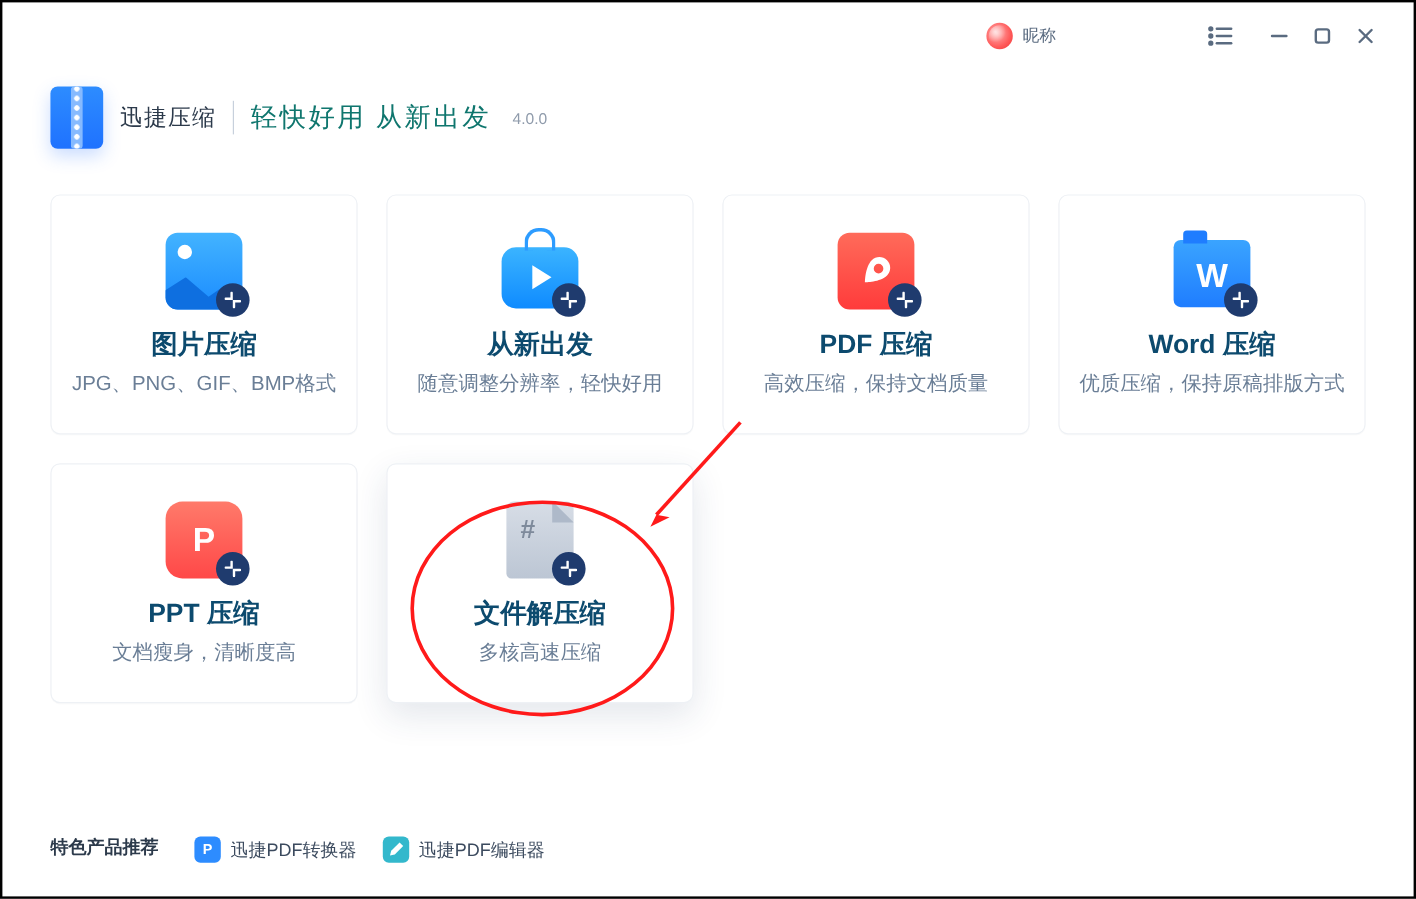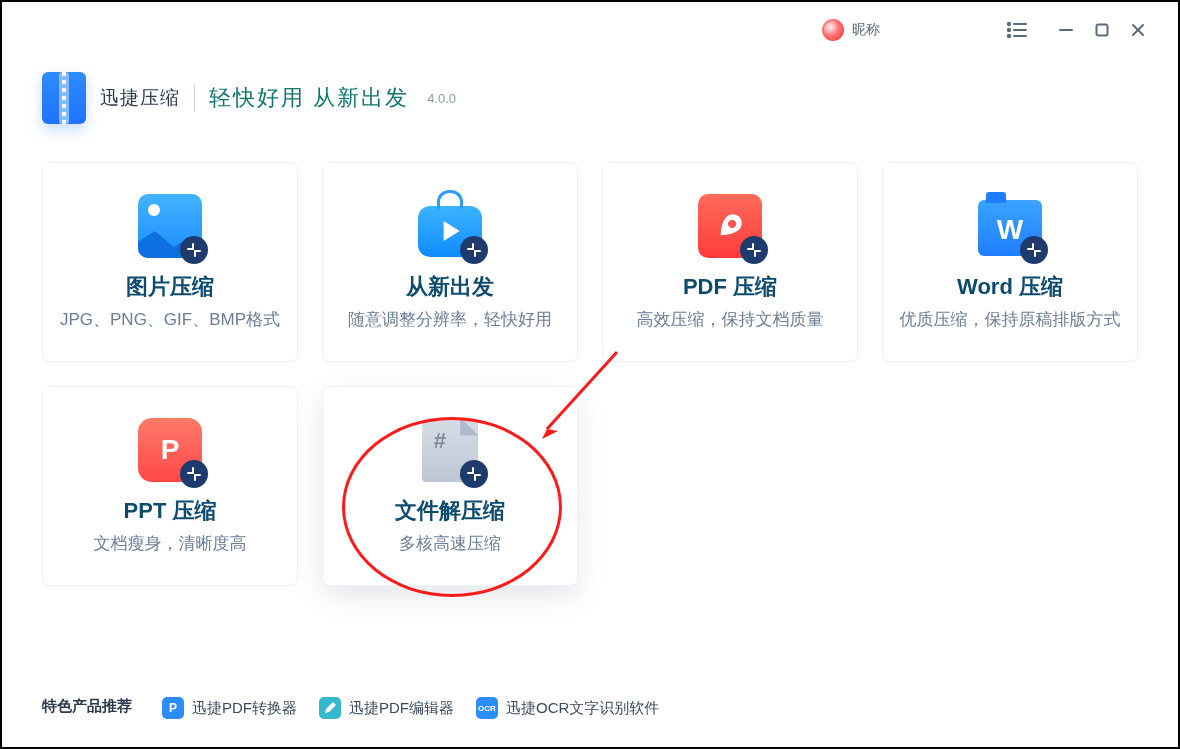--- a/index.html
+++ b/index.html
@@ -403,17 +403,13 @@
 
   <span class="reco">
     <span class="appicon ic-teal">
       <svg width="14" height="14" viewBox="0 0 14 14">
           <path d="M2 12l1-4 7-7 3 3-7 7-4 1z" fill="#fff"></path>
         </svg>
     </span>
     <span>迅捷PDF编辑器</span>
   </span>
 
-  <span class="reco">
-    <span class="appicon ic-blue" style="font-size:8px">OCR</span>
-    <span>迅捷OCR文字识别软件</span>
-  </span>
 </div>
 
 </body></html>

